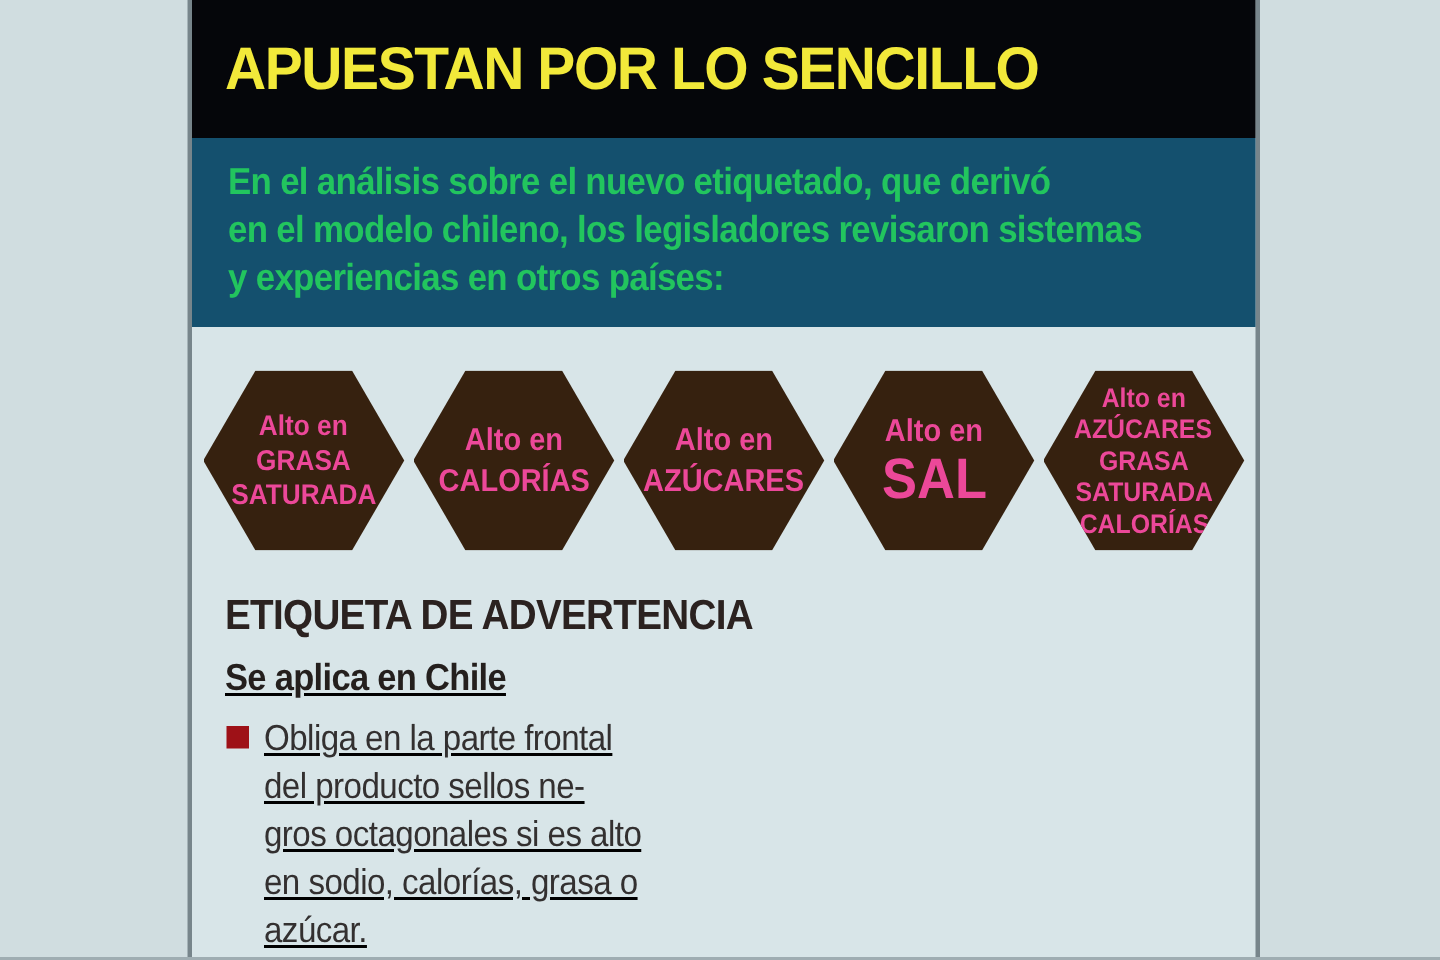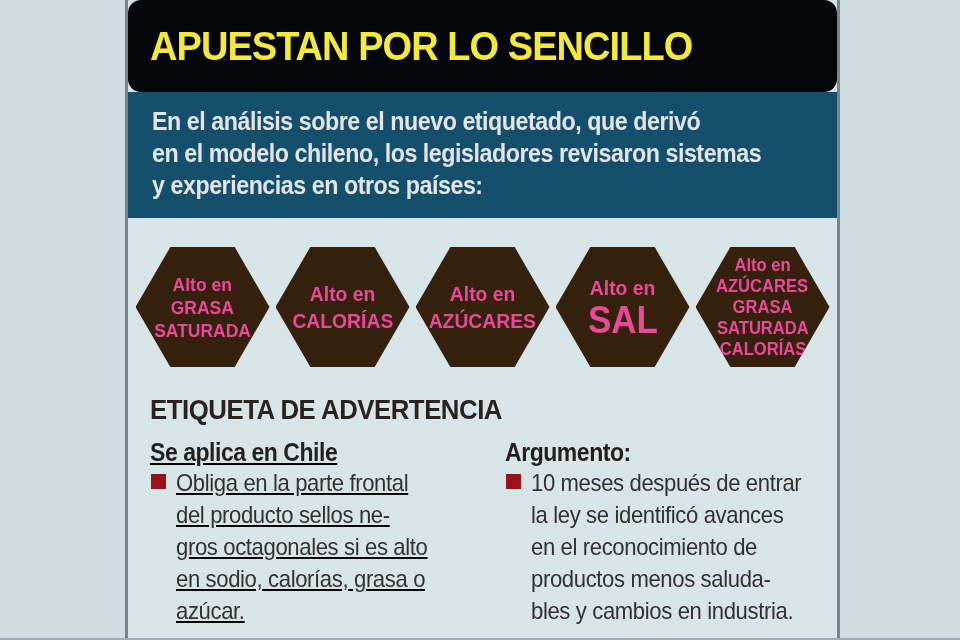--- a/index.html
+++ b/index.html
@@ -12,30 +12,30 @@
   .stage{position:absolute;inset:0;width:960px;height:640px;}
 
   
   .panel{
     position:absolute;left:125px;top:0;width:709px;height:640px;
     border-left:3px solid #77858b;border-right:3px solid #77858b;
     background:#d8e5e8;
   }
   .header-band{
     position:absolute;left:0;top:0;width:100%;height:92px;
-    background:#05060a;display:flex;align-items:center;border-radius:13px;
+    background:#05060a;display:flex;align-items:center;
   }
   .header-title{
     color:#f2e93a;font-size:40px;font-weight:700;letter-spacing:-1px;
     margin-left:22px;white-space:nowrap;
     transform:scaleX(.95);transform-origin:left center;
   }
   .intro-band{
     position:absolute;left:0;top:92px;width:100%;height:126px;
-    background:#14506e;color:#e5e5e5;
+    background:#14506e;color:#22c55e;
   }
   .intro-text{
     margin:13px 0 0 24px;font-size:25px;line-height:32px;font-weight:700;
     letter-spacing:-.5px;white-space:pre-line;
     transform:scaleX(.93);transform-origin:left top;width:660px;
   }
 
   
   .seal-row{
     position:absolute;left:0;top:247px;width:100%;height:120px;
@@ -60,21 +60,21 @@
     font-size:28px;font-weight:700;color:#2b2220;letter-spacing:-.5px;
     transform:scaleX(.92);transform-origin:left top;white-space:nowrap;
   }
   .col{position:absolute;top:438px;}
   .col-left{left:22px;width:345px;text-decoration:underline;}
   .col-right{left:377px;width:330px;}
   .col-subtitle{
     font-size:25px;font-weight:700;color:#241f1d;letter-spacing:-.5px;
     transform:scaleX(.92);transform-origin:left top;white-space:nowrap;
   }
-  .bullet-item{display:flex;}
+  .bullet-item{display:flex;margin-top:10px;}
   .bullet-square{
     flex:0 0 15px;width:15px;height:15px;background:#9e1117;margin:7px 10px 0 1px;
   }
   .bullet-text{
     font-size:24px;line-height:32px;color:#333030;letter-spacing:-.4px;
     white-space:pre-line;transform:scaleX(.92);transform-origin:left top;width:360px;
   }
 
   .bottom-edge{
     position:absolute;left:0;bottom:0;width:960px;height:2px;background:#9fadb2;
@@ -130,28 +130,17 @@
       <div class="bullet-item">
         <div class="bullet-square"></div>
         <div class="bullet-text">Obliga en la parte frontal
 del producto sellos ne-
 gros octagonales si es alto
 en sodio, calorías, grasa o
 azúcar.</div>
       </div>
     </div>
 
-    <div class="col col-right">
-      <div class="col-subtitle">Argumento:</div>
-      <div class="bullet-item">
-        <div class="bullet-square"></div>
-        <div class="bullet-text">10 meses después de entrar
-la ley se identificó avances
-en el reconocimiento de
-productos menos saluda-
-bles y cambios en industria.</div>
-      </div>
-    </div>
 
   </div>
 
   <div class="bottom-edge"></div>
 </div>
 
 </body></html>

